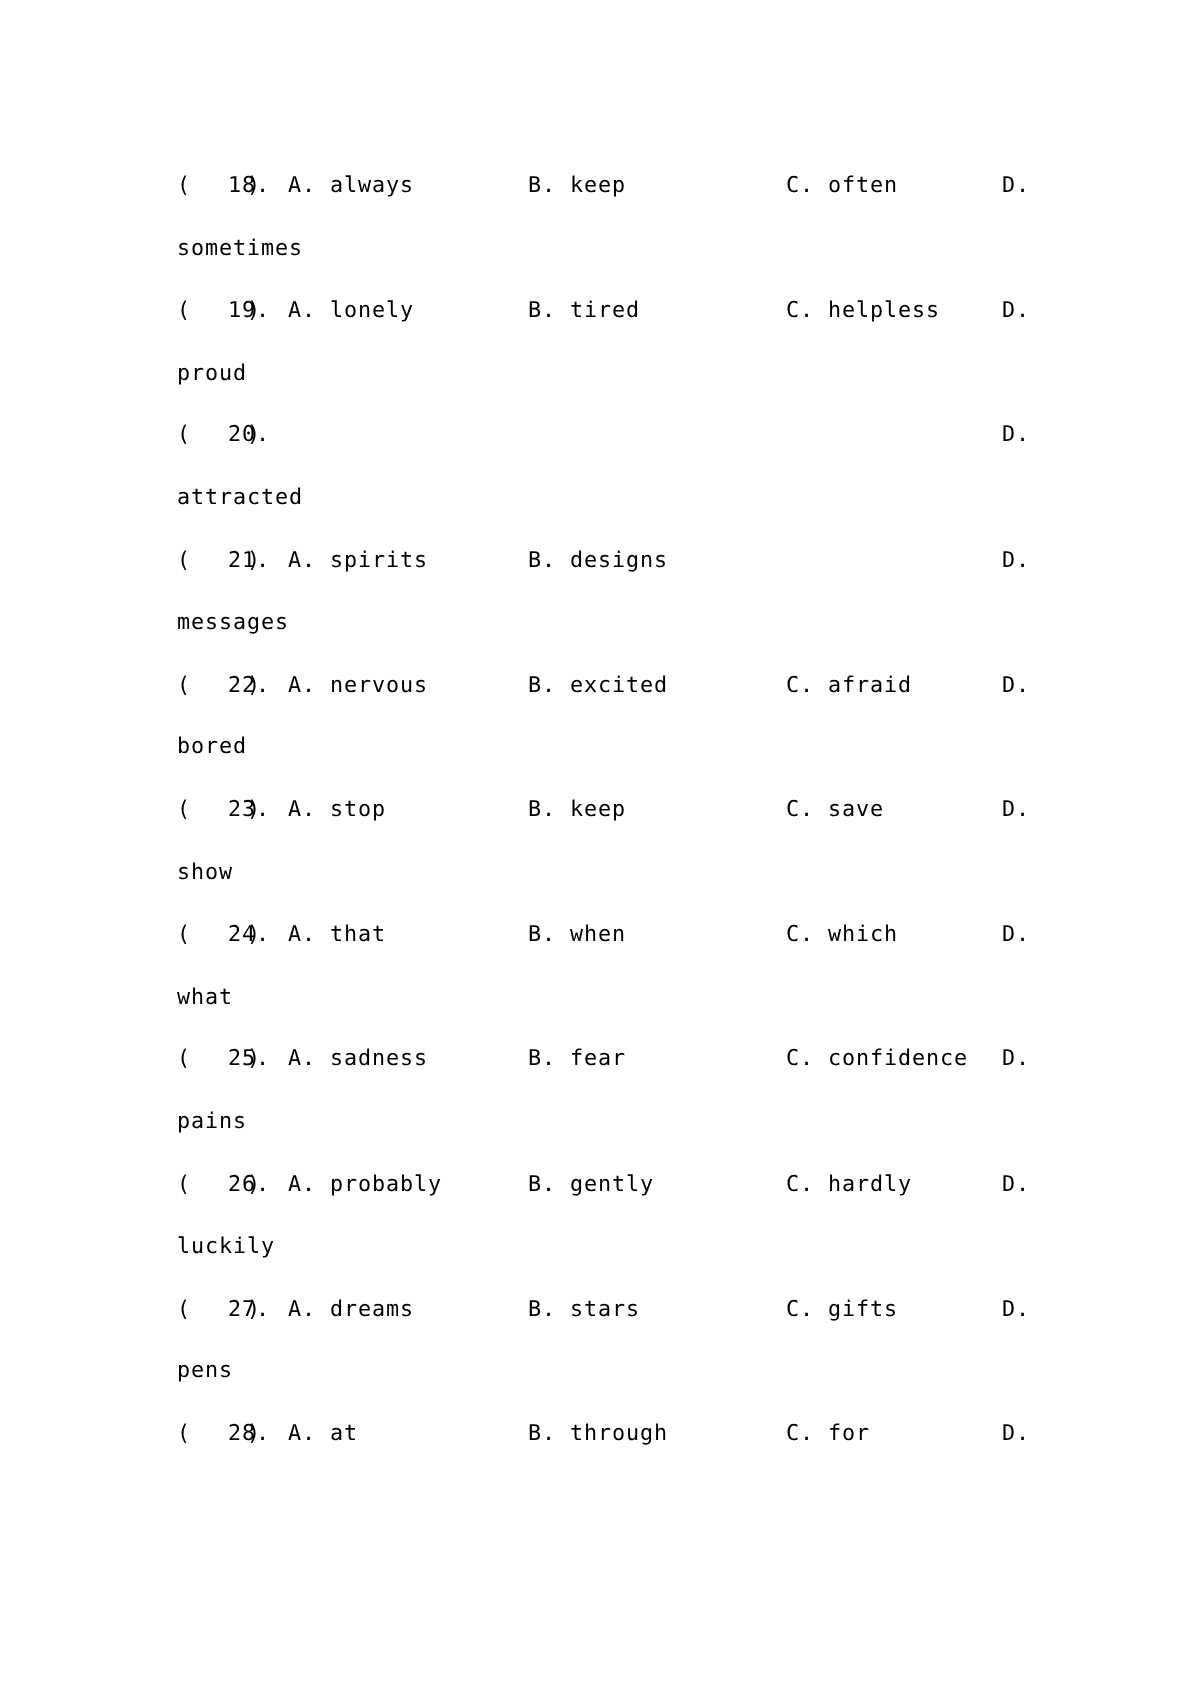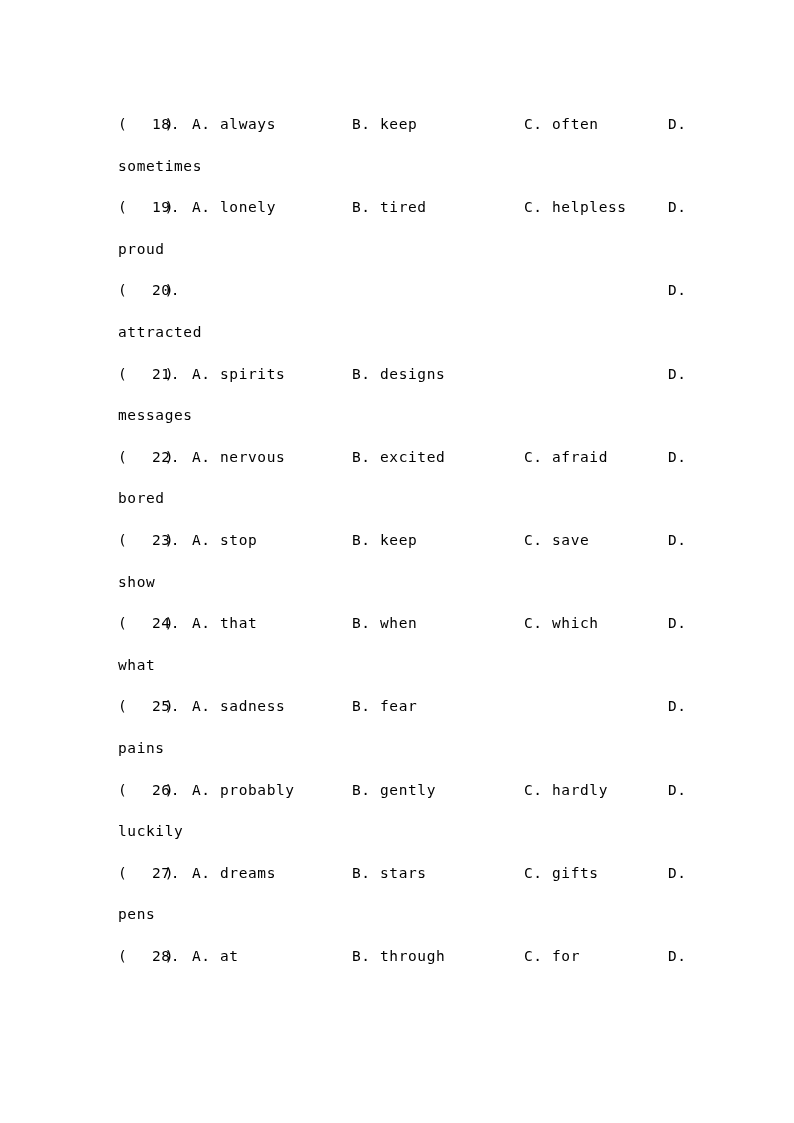--- a/index.html
+++ b/index.html
@@ -89,21 +89,21 @@
         <div class="line qline"><span class="col-mark">(    )</span><span class="col-num">20.</span><span class="col-d">D.</span></div>
         <div class="line plain"><span class="wrapword">attracted</span></div>
         <div class="line qline"><span class="col-mark">(    )</span><span class="col-num">21.</span><span class="col-a">A. spirits</span><span class="col-b">B. designs</span><span class="col-d">D.</span></div>
         <div class="line plain"><span class="wrapword">messages</span></div>
         <div class="line qline"><span class="col-mark">(    )</span><span class="col-num">22.</span><span class="col-a">A. nervous</span><span class="col-b">B. excited</span><span class="col-c">C. afraid</span><span class="col-d">D.</span></div>
         <div class="line plain"><span class="wrapword">bored</span></div>
         <div class="line qline"><span class="col-mark">(    )</span><span class="col-num">23.</span><span class="col-a">A. stop</span><span class="col-b">B. keep</span><span class="col-c">C. save</span><span class="col-d">D.</span></div>
         <div class="line plain"><span class="wrapword">show</span></div>
         <div class="line qline"><span class="col-mark">(    )</span><span class="col-num">24.</span><span class="col-a">A. that</span><span class="col-b">B. when</span><span class="col-c">C. which</span><span class="col-d">D.</span></div>
         <div class="line plain"><span class="wrapword">what</span></div>
-        <div class="line qline"><span class="col-mark">(    )</span><span class="col-num">25.</span><span class="col-a">A. sadness</span><span class="col-b">B. fear</span><span class="col-d">D.</span></div>
+        <div class="line qline"><span class="col-mark">(    )</span><span class="col-num">25.</span><span class="col-a">A. sadness</span><span class="col-b">B. fear</span><span class="col-c">C. confidence</span><span class="col-d">D.</span></div>
         <div class="line plain"><span class="wrapword">pains</span></div>
         <div class="line qline"><span class="col-mark">(    )</span><span class="col-num">26.</span><span class="col-a">A. probably</span><span class="col-b">B. gently</span><span class="col-c">C. hardly</span><span class="col-d">D.</span></div>
         <div class="line plain"><span class="wrapword">luckily</span></div>
         <div class="line qline"><span class="col-mark">(    )</span><span class="col-num">27.</span><span class="col-a">A. dreams</span><span class="col-b">B. stars</span><span class="col-c">C. gifts</span><span class="col-d">D.</span></div>
         <div class="line plain"><span class="wrapword">pens</span></div>
         <div class="line qline"><span class="col-mark">(    )</span><span class="col-num">28.</span><span class="col-a">A. at</span><span class="col-b">B. through</span><span class="col-c">C. for</span><span class="col-d">D.</span></div>
       </div>
 
   </div>
 </div>

